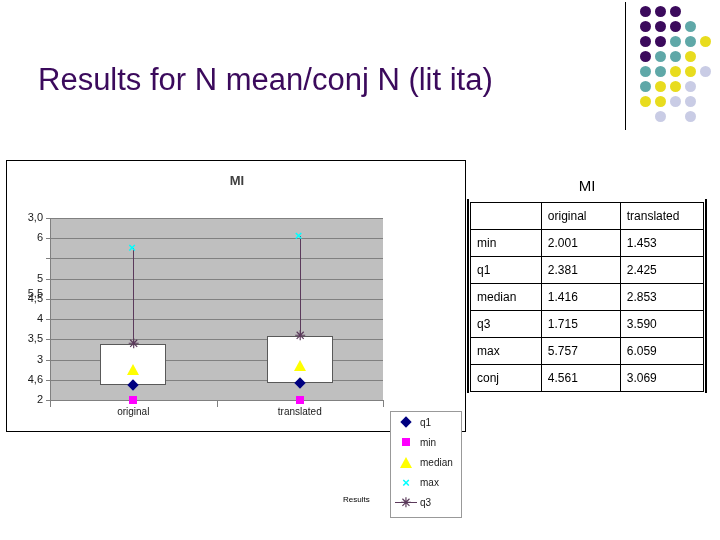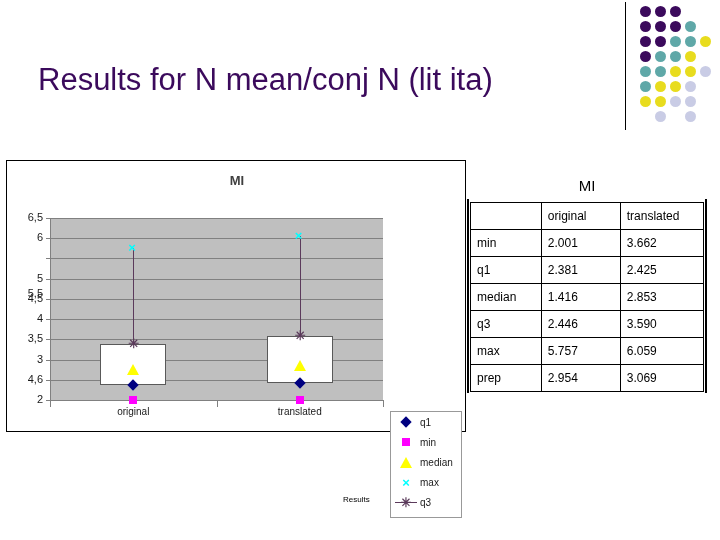--- a/index.html
+++ b/index.html
@@ -323,21 +323,21 @@
       <div class="ytick-label" style="top: 151.111px;">4</div>
       <div class="ytick-mark" style="left: 39px; top: 158.111px;"></div>
       <div class="ytick-label" style="top: 130.889px;">4,5</div>
       <div class="ytick-mark" style="left: 39px; top: 137.889px;"></div>
       <div class="ytick-label" style="top: 110.667px;">5</div>
       <div class="ytick-mark" style="left: 39px; top: 117.667px;"></div>
       <div class="ytick-label" style="top: 90.4444px; margin-top: 36px;">5,5</div>
       <div class="ytick-mark" style="left: 39px; top: 97.4444px;"></div>
       <div class="ytick-label" style="top: 70.2222px;">6</div>
       <div class="ytick-mark" style="left: 39px; top: 77.2222px;"></div>
-      <div class="ytick-label" style="top: 50px;">6,5</div>
+      <div class="ytick-label" style="top: 50px;">3,0</div>
       <div class="ytick-mark" style="left: 39px; top: 57px;"></div>
       <div class="xcat-label" style="left: 76.25px; width: 100px;">original</div>
       <div class="xtick-divider" style="left: 43px;"></div>
       <div class="xcat-label" style="left: 242.75px; width: 100px;">translated</div>
       <div class="xtick-divider" style="left: 209.5px;"></div>
       <div class="xtick-divider" style="left: 376px;"></div>
     </div>
   <div id="chart-marks">
       <div class="whisker" style="left: 126.25px; top: 87.0502px; height: 95.6511px;"></div>
       <div class="boxrect" style="left: 93.25px; width: 66px; top: 182.701px; height: 40.8893px;"></div>
@@ -397,43 +397,43 @@
     <tr>
         <th class="c-label"></th>
         <th class="c-val">original</th>
         <th class="c-val">translated</th>
       </tr>
   </thead>
   <tbody>
       <tr>
         <td class="c-label">min</td>
         <td class="c-val">2.001</td>
-        <td class="c-val">3.662</td>
+        <td class="c-val">1.453</td>
       </tr>
       <tr>
         <td class="c-label">q1</td>
         <td class="c-val">2.381</td>
         <td class="c-val">2.425</td>
       </tr>
       <tr>
         <td class="c-label">median</td>
         <td class="c-val">1.416</td>
         <td class="c-val">2.853</td>
       </tr>
       <tr>
         <td class="c-label">q3</td>
-        <td class="c-val">2.446</td>
+        <td class="c-val">1.715</td>
         <td class="c-val">3.590</td>
       </tr>
       <tr>
         <td class="c-label">max</td>
         <td class="c-val">5.757</td>
         <td class="c-val">6.059</td>
       </tr>
       <tr>
-        <td class="c-label">prep</td>
-        <td class="c-val">2.954</td>
+        <td class="c-label">conj</td>
+        <td class="c-val">4.561</td>
         <td class="c-val">3.069</td>
       </tr>
     </tbody>
 </table>
 
 <div id="footer-note">Results</div>
 
 </body></html>

